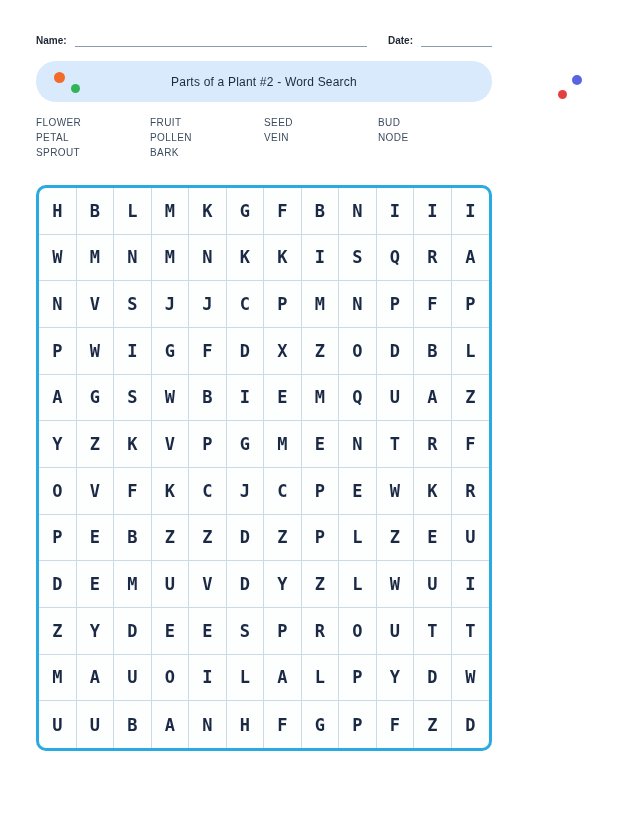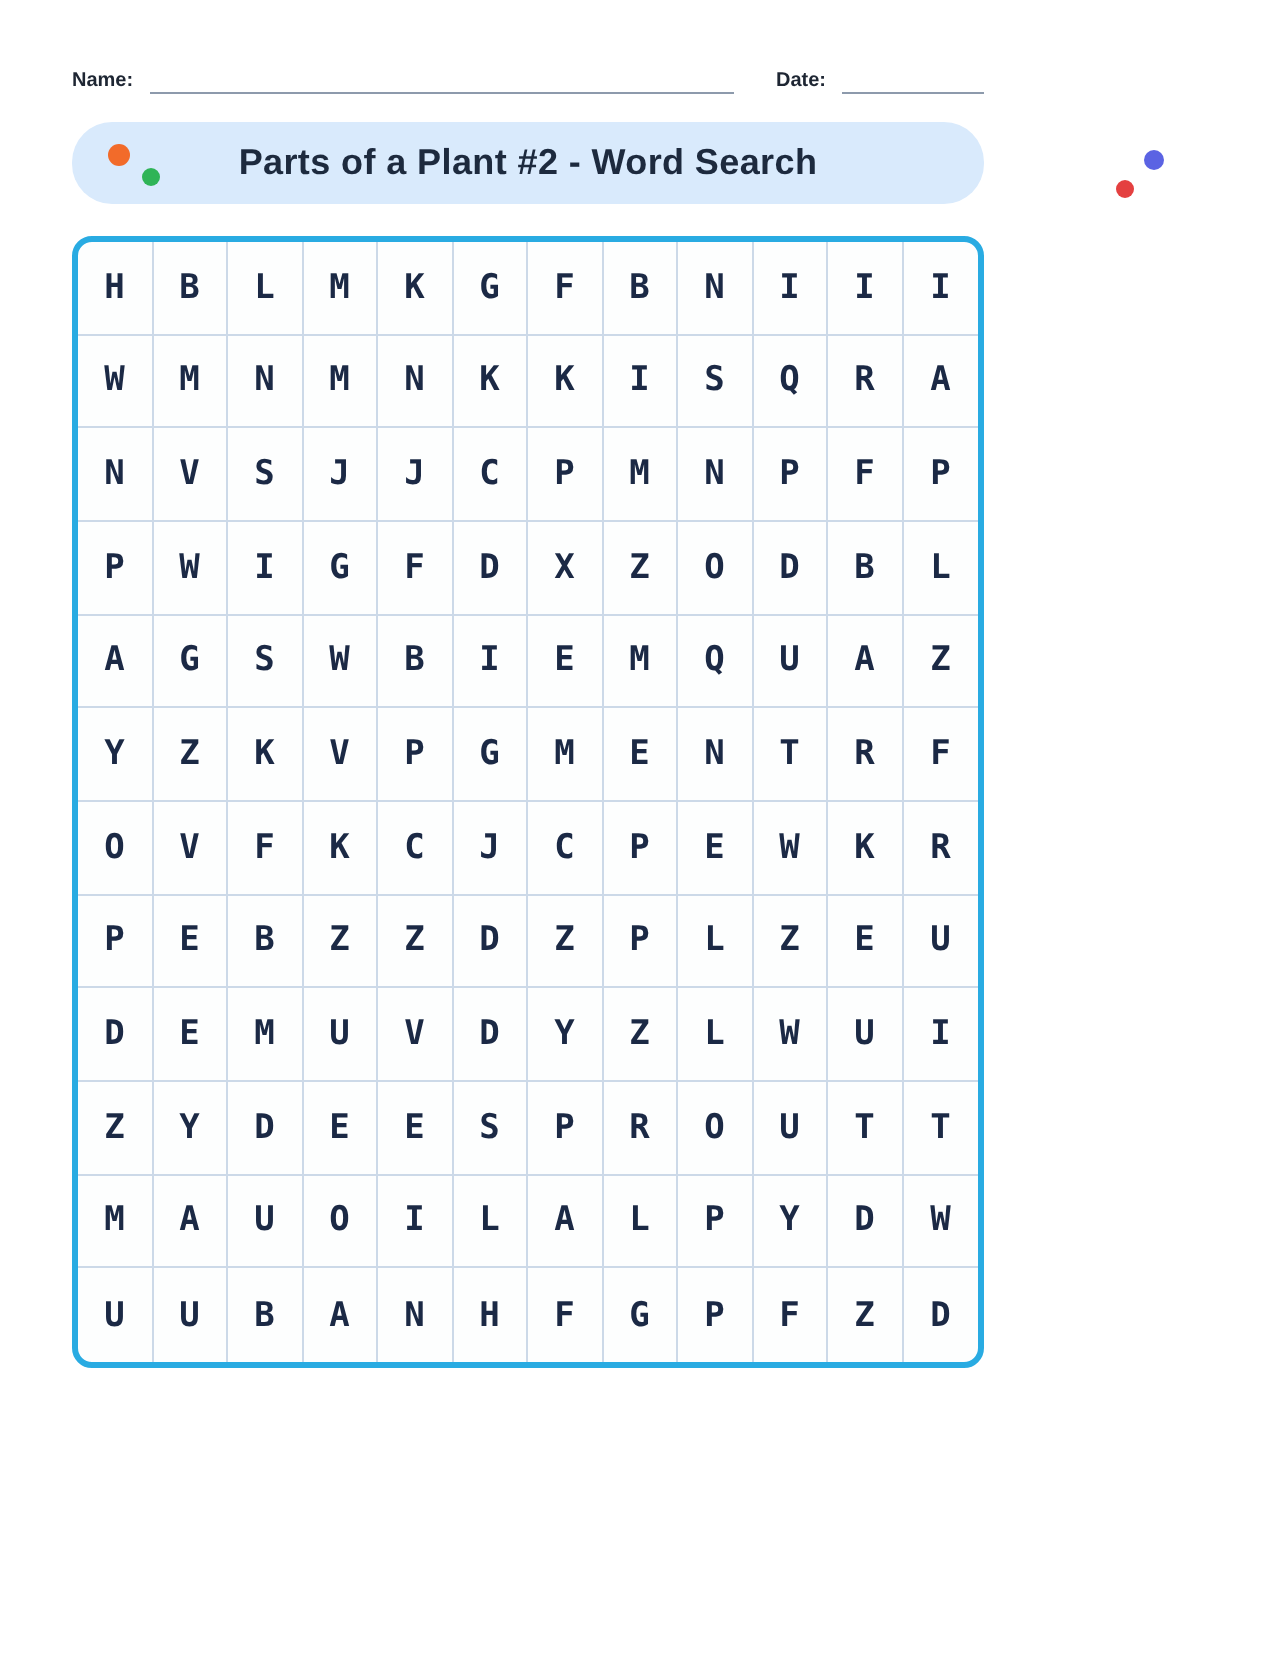--- a/index.html
+++ b/index.html
@@ -11,21 +11,21 @@
   .header-row { display:flex; align-items:flex-end; margin-bottom:14px; }
   .field { display:flex; align-items:flex-end; }
   .field-name { width:331px; margin-right:21px; }
   .field-date { flex:1;justify-content:space-between; }
   .field-label { font-size:10px; font-weight:bold; color:#1e2633; padding-bottom:1px; white-space:nowrap; }
   .field-line { flex:1; border-bottom:1px solid #8d9aac; height:14px; margin-left:8px; }
 
   
   .banner { position:relative; height:41px; border-radius:20px; margin-bottom:16px;
             display:flex; align-items:center; justify-content:center; }
-  .banner-title { font-size:18px; font-weight:bold; color:#1d2a3e; letter-spacing:0.2px; }
+  .banner-title { font-size:12px; font-weight:normal; color:#1d2a3e; letter-spacing:0.2px; }
   .dot { position:absolute; border-radius:50%; }
   .dot-orange { left:18px;  top:11px; width:11px; height:11px; }
   .dot-green  { left:35px;  top:23px; width:9px;  height:9px;  }
   .dot-indigo { left:536px; top:14px; width:10px; height:10px; }
   .dot-red    { left:522px; top:29px; width:9px;  height:9px;  }
 
   
   .instructions { font-size:9px; color:#4c5866; margin-bottom:5px; }
   .word-list { display:grid; grid-template-columns:repeat(4, 1fr); row-gap:5px; margin-bottom:27px; }
   .word { font-size:10px; color:#3c4d60; letter-spacing:0.4px; line-height:10px; }
@@ -58,20 +58,32 @@
 
   <div class="banner" style="background: rgb(217, 234, 252);">
     <span class="dot dot-orange" style="background: rgb(242, 107, 42);"></span>
     <span class="dot dot-green" style="background: rgb(47, 180, 87);"></span>
     <span class="dot dot-indigo" style="background: rgb(91, 99, 227);"></span>
     <span class="dot dot-red" style="background: rgb(228, 64, 64);"></span>
     <h1 class="banner-title" style="color: rgb(29, 42, 62);">Parts of a Plant #2 - Word Search</h1>
   </div>
 
 
+  <div class="word-list">
+      <div class="word">FLOWER</div>
+      <div class="word">FRUIT</div>
+      <div class="word">SEED</div>
+      <div class="word">BUD</div>
+      <div class="word">PETAL</div>
+      <div class="word">POLLEN</div>
+      <div class="word">VEIN</div>
+      <div class="word">NODE</div>
+      <div class="word">SPROUT</div>
+      <div class="word">BARK</div>
+    </div>
 
   <div class="puzzle-frame" style="border-color: rgb(41, 171, 226);">
     <div class="puzzle-grid">
         <div class="cell" style="color: rgb(27, 41, 69);">H</div>
         <div class="cell" style="color: rgb(27, 41, 69);">B</div>
         <div class="cell" style="color: rgb(27, 41, 69);">L</div>
         <div class="cell" style="color: rgb(27, 41, 69);">M</div>
         <div class="cell" style="color: rgb(27, 41, 69);">K</div>
         <div class="cell" style="color: rgb(27, 41, 69);">G</div>
         <div class="cell" style="color: rgb(27, 41, 69);">F</div>

